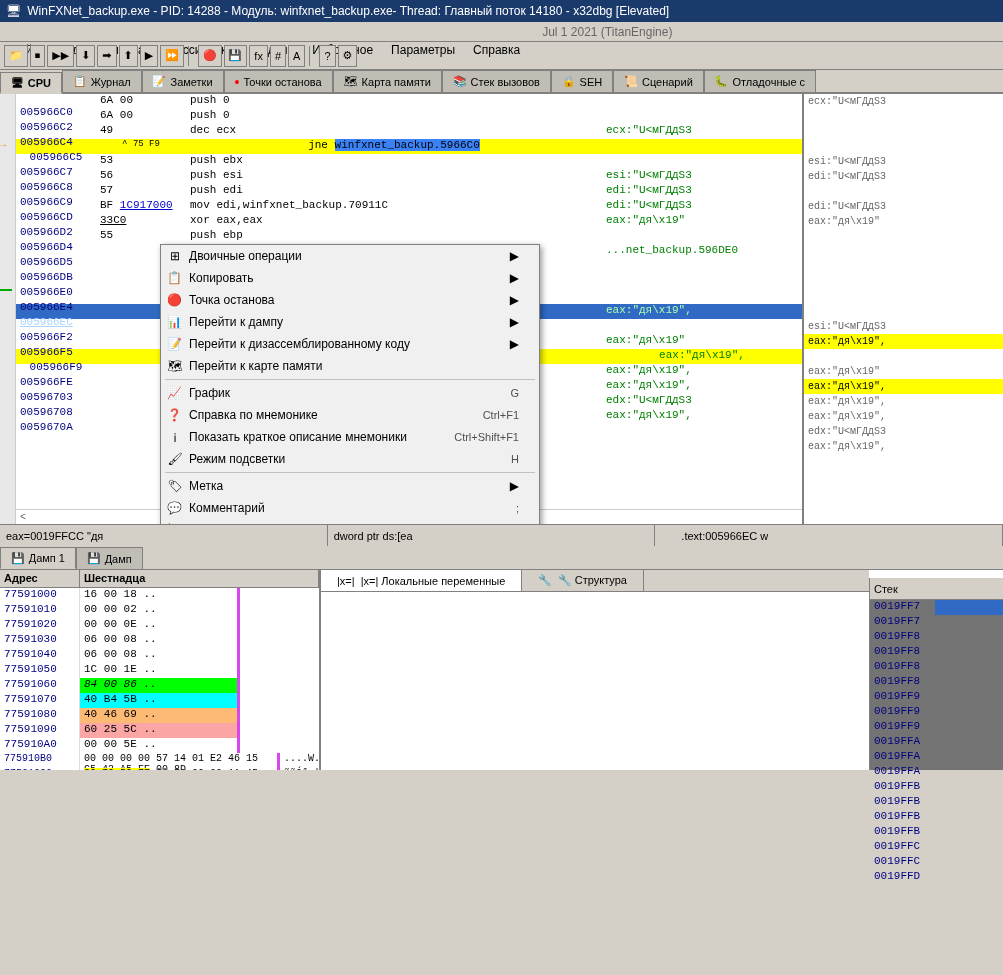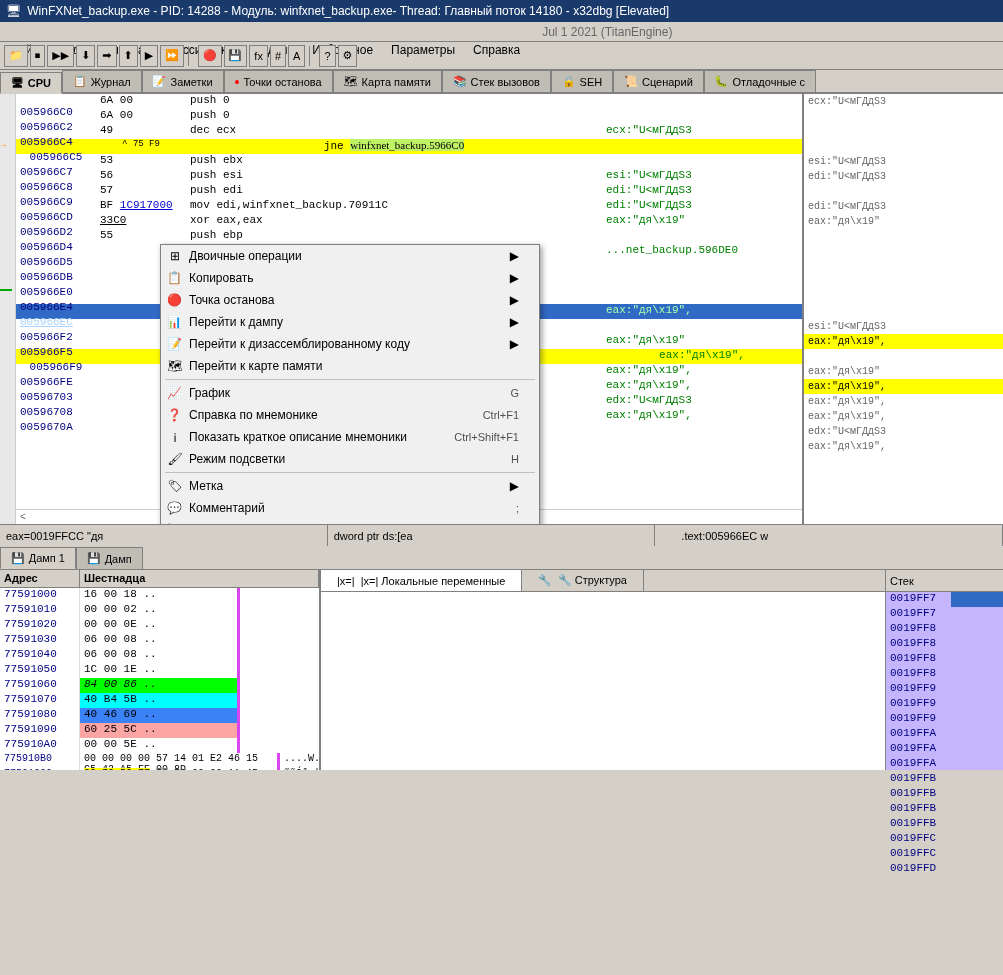--- a/index.html
+++ b/index.html
@@ -191,23 +191,24 @@
     .dump-row {
       display: flex;
       height: 15px;
       font-size: 11px;
     }
     .dump-addr { width: 80px; padding: 0 4px; color: #000080; flex-shrink: 0; border-right: 1px solid #ddd; }
     .dump-hex { width: 160px; padding: 0 4px; flex-shrink: 0; border-right: 3px solid #d946ef; }
     .dump-ascii { flex: 1; padding: 0 4px; }
     
     .stack-panel {
-      width: 118px;
-      background: #c4b5fd;
+      width: 134px;
+      background: #737373;
       border-left: 1px solid #808080;
+      margin-top: 8px;
     }
     .stack-row {
       display: flex;
       height: 15px;
       font-size: 11px;
     }
     .stack-addr { width: 65px; padding: 0 4px; color: #000080; }
     .stack-val { flex: 1; padding: 0 4px; }
     
     .context-menu {
@@ -366,21 +367,21 @@
         <div class="disasm-row">
           <span class="disasm-addr">005966C4</span>
           <span class="disasm-bytes">49</span>
           <span class="disasm-instr">dec ecx</span>
           <span class="disasm-comment" style="color:#008000;">ecx:"U&lt;мГДдS3</span>
         </div>
 
         <div class="disasm-row row-highlight-yellow">
           <span class="disasm-addr">005966C5</span>
           <span class="disasm-bytes" style="font-size:9px;">^ 75 F9</span>
-          <span class="disasm-instr">jne <span style="background:#bef264; color:#000;font-family:Liberation Serif, serif;">winfxnet_backup.5966C0</span></span>
+          <span class="disasm-instr">jne <span style="background:#3b82f6; color:#000;">winfxnet_backup.5966C0</span></span>
           <span class="disasm-comment"></span>
         </div>
 
         <div class="disasm-row">
           <span class="disasm-addr">005966C7</span>
           <span class="disasm-bytes">53</span>
           <span class="disasm-instr">push ebx</span>
           <span class="disasm-comment"></span>
         </div>
 
@@ -674,21 +675,21 @@
       <span class="dump-hex" style="background:#00ff00;font-style:italic;">84 00 86 ..</span>
       <span class="dump-ascii"></span>
     </div>
     <div class="dump-row">
       <span class="dump-addr">77591070</span>
       <span class="dump-hex" style="background:#00ffff;">40 B4 5B ..</span>
       <span class="dump-ascii"></span>
     </div>
     <div class="dump-row">
       <span class="dump-addr">77591080</span>
-      <span class="dump-hex" style="background:#3b82f6;">40 46 69 ..</span>
+      <span class="dump-hex" style="background:#fdba74;">40 46 69 ..</span>
       <span class="dump-ascii"></span>
     </div>
     <div class="dump-row">
       <span class="dump-addr">77591090</span>
       <span class="dump-hex" style="background:#fca5a5;">60 25 5C ..</span>
       <span class="dump-ascii"></span>
     </div>
     <div class="dump-row">
       <span class="dump-addr">775910A0</span>
       <span class="dump-hex">00 00 5E ..</span>

